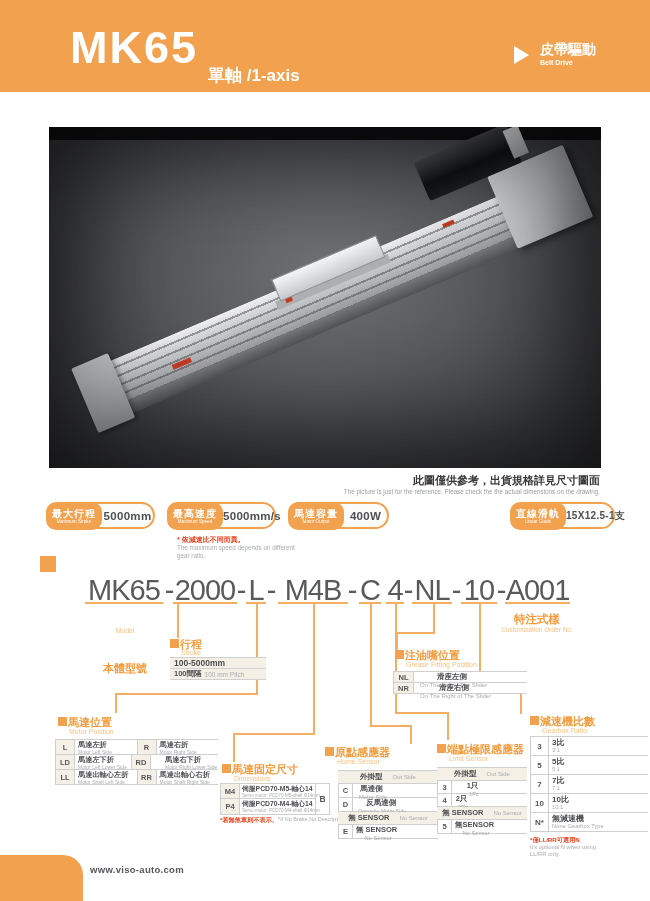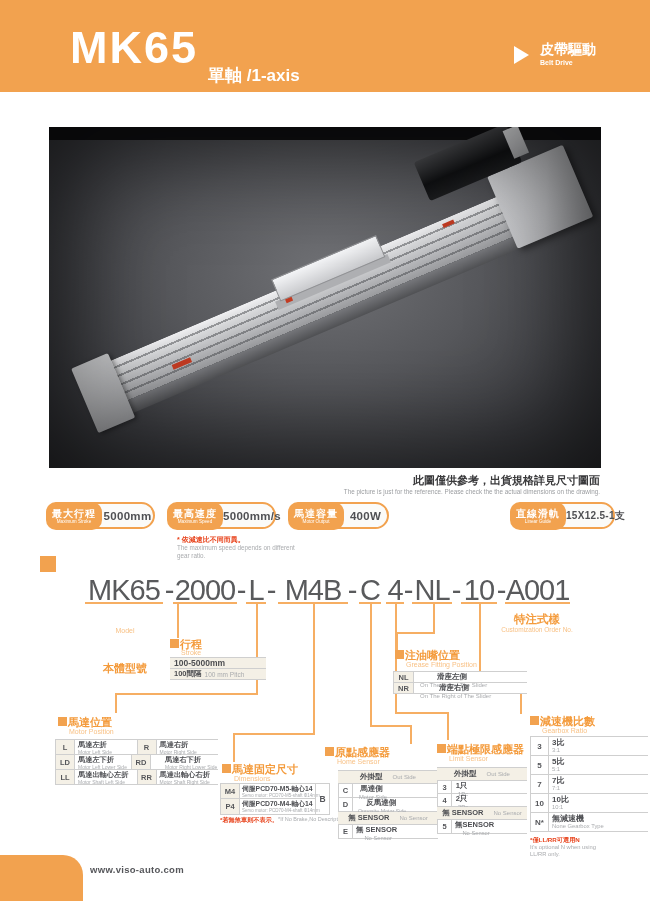--- a/index.html
+++ b/index.html
@@ -332,21 +332,21 @@
   <div class="oen" style="left:449px;top:755px;">Limit Sensor</div>
   <div class="tbl" style="left:437px;top:767px;width:90px;">
     <div class="trow" style="height:13px;">
       <div class="hd">
           <span class="zh" style="font-size:7.5px;">外掛型</span>
           <span class="en" style="font-size:6px;">Out Side</span>
         </div>
     </div>
     <div class="trow" style="height:13px;">
       <div class="k" style="width:13px;font-size:7.5px;background:#fff;">3</div>
-      <div class="dline" style="padding-left:3px;">
+      <div class="dline" style="padding-left:3px;margin-left:11px;">
           <span class="zh" style="font-size:7.5px;">1只</span>
           <span class="en" style="font-size:5.8px;margin-left:3px;">1Pc</span>
         </div>
     </div>
     <div class="trow" style="height:13px;">
       <div class="k" style="width:13px;font-size:7.5px;background:#fff;">4</div>
       <div class="dline" style="padding-left:3px;">
           <span class="zh" style="font-size:7.5px;">2只</span>
           <span class="en" style="font-size:5.8px;margin-left:3px;">2Pc</span>
         </div>

